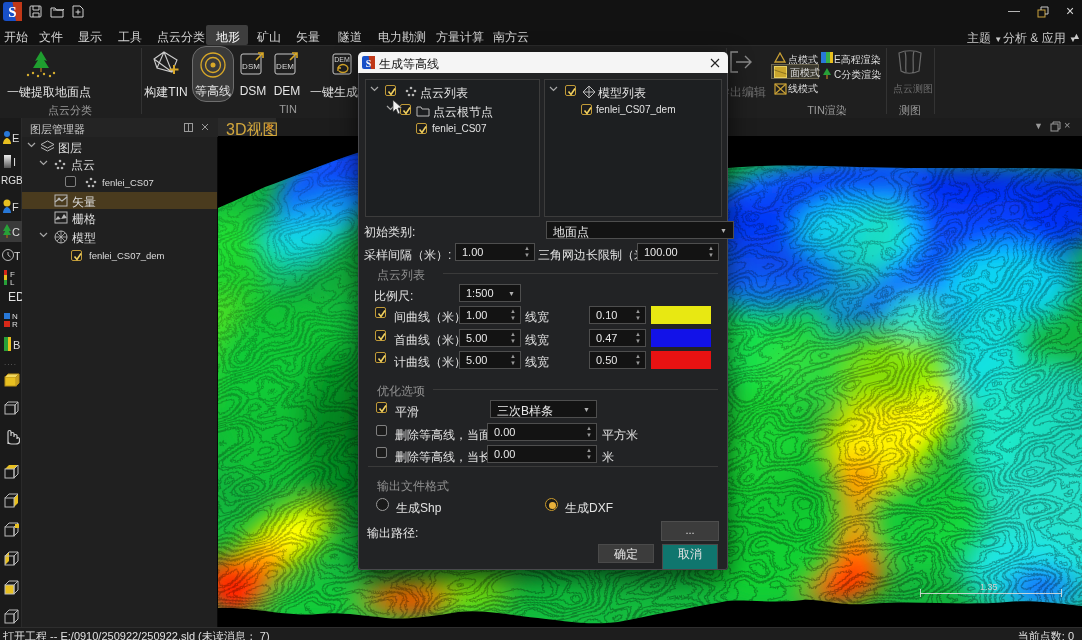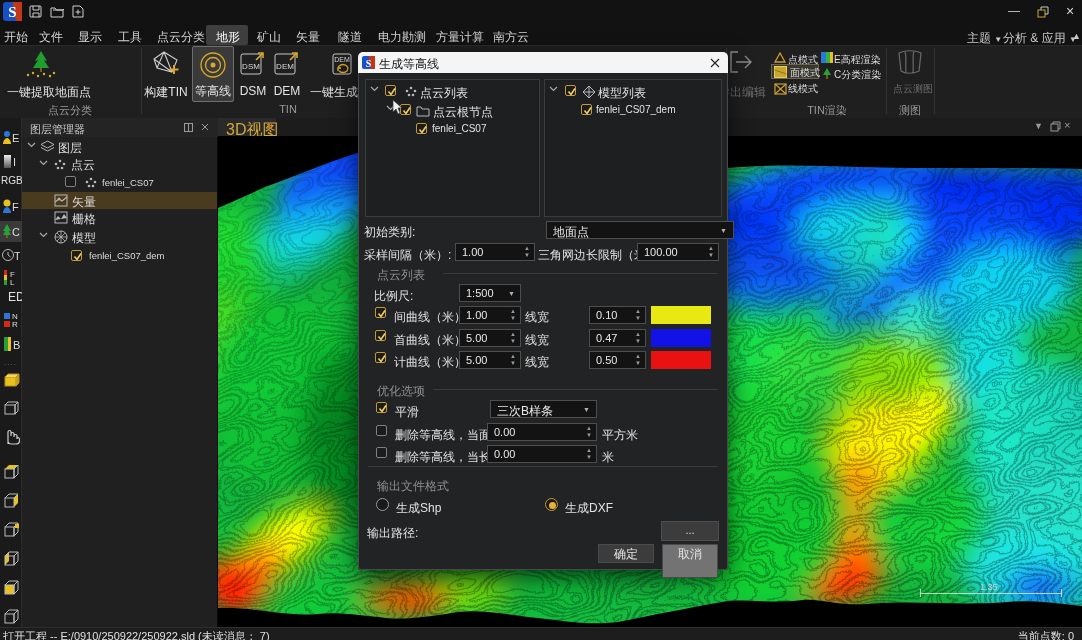--- a/index.html
+++ b/index.html
@@ -105,21 +105,21 @@
     <div class="rlabel">一键提取地面点</div>
   </div>
 
   <div class="rbtn" style="left:142px;top:2px;width:48px;height:48px">
     <svg width="30" height="28" style="margin-top:2px" fill="none">
           <path d="M13 2 L26 10 L21 22 L6 18 L3 9 Z M13 2 L6 18 M13 2 L21 22 M3 9 L21 22" stroke="#cccccc" stroke-width="1.1"></path>
           <path d="M23 15v9M18.5 19.5h9" stroke="#d8a828" stroke-width="2"></path>
         </svg>
     <div class="rlabel">构建TIN</div>
   </div>
-  <div class="rbtn" style="left:192px;top:0;width:42px;height:56px;background:#3a3a3a;border:1px solid #6e6e6e;border-radius:2px">
+  <div class="rbtn" style="left:192px;top:0;width:42px;height:56px;background:#3a3a3a;border:1px solid #6e6e6e;border-radius:14px">
     <svg width="30" height="30" style="margin-top:3px" fill="none" stroke="#d8a828" stroke-width="1.3">
           <circle cx="15" cy="15" r="2.5" fill="#d8a828" stroke="none"></circle>
           <circle cx="15" cy="15" r="7.5"></circle>
           <circle cx="15" cy="15" r="12"></circle>
         </svg>
     <div class="rlabel" style="top:36px">等高线</div>
   </div>
   <div class="rbtn" style="left:238px;top:2px;width:30px;height:48px">
     <svg width="26" height="26" style="margin-top:3px" fill="none">
           <rect x="1" y="3" width="20" height="20" rx="2" stroke="#c8c8c8"></rect>
@@ -654,20 +654,20 @@
   <div class="abs" style="left:10px;top:414px;width:350px;height:1px;background:#3a3a3a"></div>
   <div class="dgroup" style="left:19px;top:426px">输出文件格式</div>
   <div class="abs" style="left:18px;top:446px;width:13px;height:13px;border:1px solid #999;border-radius:50%;background:#1a1a1a"></div>
   <div class="dlabel" style="left:38px;top:448px">生成Shp</div>
   <div class="abs" style="left:187px;top:446px;width:13px;height:13px;border:1px solid #c8992e;border-radius:50%;background:#1a1a1a"></div>
   <div class="abs" style="left:191px;top:450px;width:7px;height:7px;border-radius:50%;background:#e8b03a"></div>
   <div class="dlabel" style="left:207px;top:448px">生成DXF</div>
   <div class="dlabel" style="left:9px;top:473px">输出路径:</div>
   <div class="abs" style="left:303px;top:469px;width:58px;height:20px;background:#3c3c3c;border:1px solid #4e4e4e;color:#ddd;font-size:11px;text-align:center;line-height:17px">...</div>
   <div class="abs" style="left:240px;top:492px;width:56px;height:19px;background:#3c3c3c;border:1px solid #4a4a4a;color:#e4e4e4;font-size:12px;text-align:center;line-height:18px">确定</div>
-  <div class="abs" style="left:304px;top:492px;width:56px;height:34px;background:#737373;border:1px solid #4a4a4a;color:#e4e4e4;font-size:12px;text-align:center;line-height:18px">取消</div>
+  <div class="abs" style="left:304px;top:492px;width:56px;height:26px;background:#0f766e;border:1px solid #4a4a4a;color:#e4e4e4;font-size:12px;text-align:center;line-height:18px">取消</div>
 </div>
 
 <div class="abs" id="statusbar">
   <span style="position:absolute;left:3px;top:1px">打开工程 -- E:/0910/250922/250922.sld (未读消息： 7)</span>
   <span style="position:absolute;right:8px;top:1px">当前点数: 0</span>
 </div>
 
 </div>
 </body></html>

